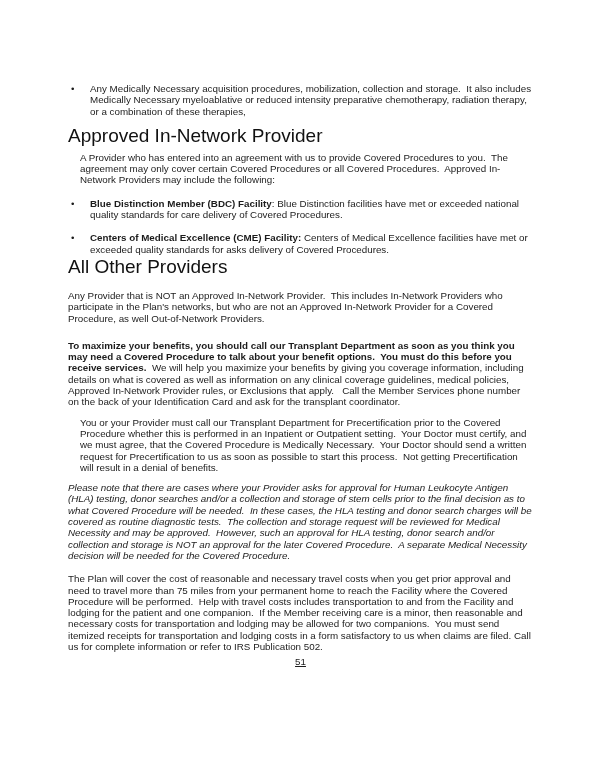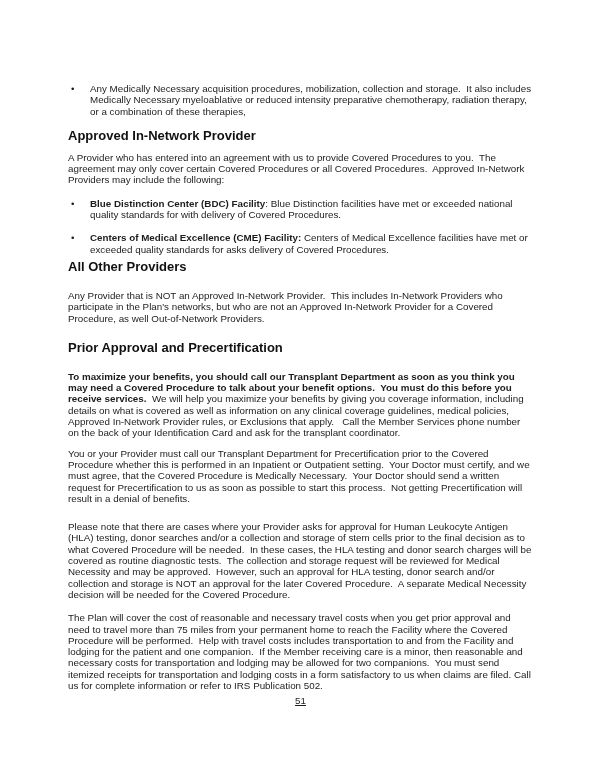--- a/index.html
+++ b/index.html
@@ -21,23 +21,23 @@
     overflow: hidden;
   }
   .para, .bullet-text, .heading, .page-number {
     white-space: pre-wrap;
   }
   .para {
     margin: 0;
   }
   .heading {
     margin: 0;
-    font-size: 13px;
+    font-size: 19px;
     line-height: 15px;
-    font-weight: bold;
+    font-weight: normal;
     color: #111111;
   }
   .bullet-list {
     list-style: none;
     margin: 0;
     padding: 0;
   }
   .bullet-item {
     display: flex;
     align-items: flex-start;
@@ -46,25 +46,25 @@
     flex: 0 0 22px;
     width: 22px;
     padding-left: 3px;
     box-sizing: border-box;
   }
   .bullet-text {
     flex: 1;
   }
   b { font-weight: bold; }
   .mt-11 { margin-top: 11px; }
-  .mt-9  { margin-top: 9px; }
+  .mt-9  { margin-top: 9px; margin-left: 12px; }
   .mt-12 { margin-top: 12px; }
   .mt-10 { margin-top: 4px; }
   .mt-8  { margin-top: 16px; }
-  .mt-17 { margin-top: 17px; }
+  .mt-17 { margin-top: 9px; font-style: italic; }
   .mt-4  { margin-top: 4px; }
   .page-number {
     text-align: center;
     text-decoration: underline;
   }
 </style>
 </head>
 <body>
 
 <div class="page">
@@ -76,36 +76,35 @@
     </li>
   </ul>
 
   <h2 class="heading mt-11">Approved In-Network Provider</h2>
 
   <p class="para mt-9">A Provider who has entered into an agreement with us to provide Covered Procedures to you.  The agreement may only cover certain Covered Procedures or all Covered Procedures.  Approved In-Network Providers may include the following:</p>
 
   <ul class="bullet-list mt-12">
     <li class="bullet-item">
       <span class="bullet-glyph">•</span>
-      <span class="bullet-text"><b>Blue Distinction Center (BDC) Facility</b><span>: Blue Distinction facilities have met or exceeded national quality standards for with delivery of Covered Procedures.</span></span>
+      <span class="bullet-text"><b>Blue Distinction Member (BDC) Facility</b><span>: Blue Distinction facilities have met or exceeded national quality standards for care delivery of Covered Procedures.</span></span>
     </li>
   </ul>
 
   <ul class="bullet-list mt-12">
     <li class="bullet-item">
       <span class="bullet-glyph">•</span>
       <span class="bullet-text"><b>Centers of Medical Excellence (CME) Facility:</b><span> Centers of Medical Excellence facilities have met or exceeded quality standards for asks delivery of Covered Procedures.</span></span>
     </li>
   </ul>
 
   <h2 class="heading mt-10">All Other Providers</h2>
 
   <p class="para mt-8">Any Provider that is NOT an Approved In-Network Provider.  This includes In-Network Providers who participate in the Plan's networks, but who are not an Approved In-Network Provider for a Covered Procedure, as well Out-of-Network Providers.</p>
 
-  <h2 class="heading mt-8">Prior Approval and Precertification</h2>
 
   <p class="para mt-8"><b>To maximize your benefits, you should call our Transplant Department as soon as you think you may need a Covered Procedure to talk about your benefit options.  You must do this before you receive services.</b><span>  We will help you maximize your benefits by giving you coverage information, including details on what is covered as well as information on any clinical coverage guidelines, medical policies, Approved In-Network Provider rules, or Exclusions that apply.   Call the Member Services phone number on the back of your Identification Card and ask for the transplant coordinator.</span></p>
 
   <p class="para mt-9">You or your Provider must call our Transplant Department for Precertification prior to the Covered Procedure whether this is performed in an Inpatient or Outpatient setting.  Your Doctor must certify, and we must agree, that the Covered Procedure is Medically Necessary.  Your Doctor should send a written request for Precertification to us as soon as possible to start this process.  Not getting Precertification will result in a denial of benefits.</p>
 
   <p class="para mt-17">Please note that there are cases where your Provider asks for approval for Human Leukocyte Antigen (HLA) testing, donor searches and/or a collection and storage of stem cells prior to the final decision as to what Covered Procedure will be needed.  In these cases, the HLA testing and donor search charges will be covered as routine diagnostic tests.  The collection and storage request will be reviewed for Medical Necessity and may be approved.  However, such an approval for HLA testing, donor search and/or collection and storage is NOT an approval for the later Covered Procedure.  A separate Medical Necessity decision will be needed for the Covered Procedure.</p>
 
 
   <p class="para mt-12">The Plan will cover the cost of reasonable and necessary travel costs when you get prior approval and need to travel more than 75 miles from your permanent home to reach the Facility where the Covered Procedure will be performed.  Help with travel costs includes transportation to and from the Facility and lodging for the patient and one companion.  If the Member receiving care is a minor, then reasonable and necessary costs for transportation and lodging may be allowed for two companions.  You must send itemized receipts for transportation and lodging costs in a form satisfactory to us when claims are filed. Call us for complete information or refer to IRS Publication 502.</p>
 

